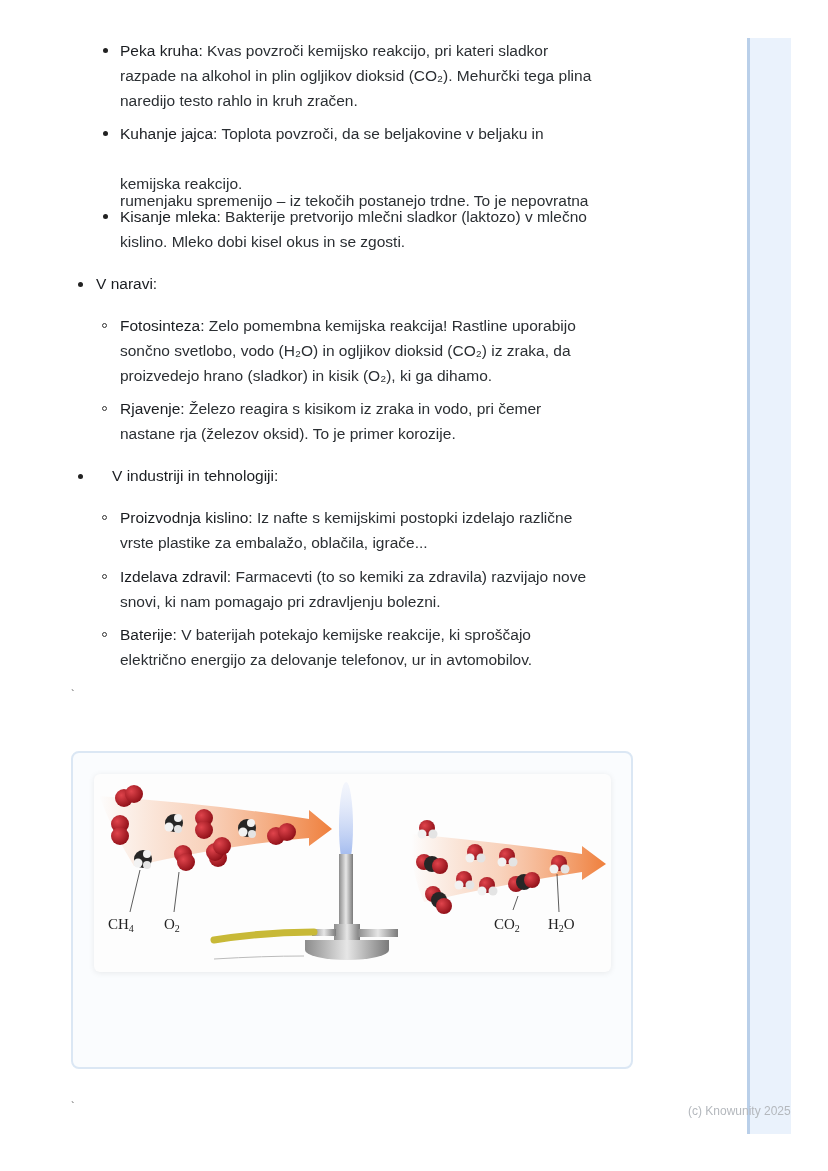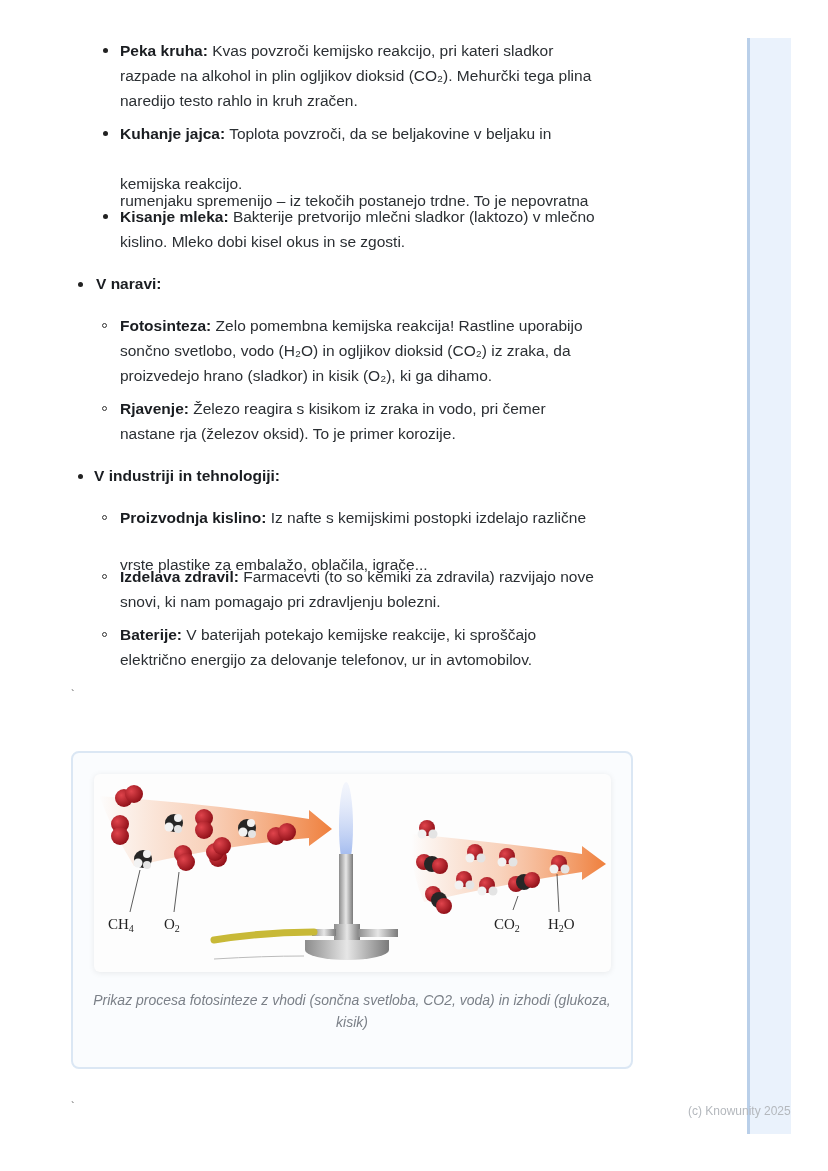--- a/index.html
+++ b/index.html
@@ -8,21 +8,21 @@
     font-family: "Liberation Sans", "DejaVu Sans", sans-serif; color: #1f2328;
   }
   .side-panel {
     position: absolute; left: 747px; top: 38px; width: 44px; height: 1096px;
     background: #eaf2fc; border-left: 3px solid #b9cfe9; box-sizing: border-box;
   }
   .content { position: absolute; left: 0; top: 0; width: 740px; }
   .li {
     position: absolute; font-size: 15.5px; line-height: 25.5px; color: #2b2f33;
   }
-  .li b { color: #1a1d21; font-weight: bold; }
+  .li b { color: #1a1d21; font-weight: normal; }
   .bullet-disc { position: absolute; width: 5px; height: 5px; border-radius: 50%; background: #222; }
   .bullet-circle { position: absolute; width: 5px; height: 5px; border-radius: 50%; border: 1.3px solid #333; box-sizing: border-box; }
   .tick { position: absolute; font-size: 11px; color: #555; }
   .figure-card {
     position: absolute; left: 71px; top: 751px; width: 562px; height: 318px;
     border: 2px solid #dbe7f4; border-radius: 8px; background: #fafcfe; box-sizing: border-box;
   }
   .figure-img {
     position: absolute; left: 21px; top: 21px; width: 517px; height: 198px;
     background: #fdfdfd; border-radius: 6px; box-shadow: 0 1px 6px rgba(0,0,0,0.08); overflow: hidden; text-align: center;
@@ -87,28 +87,28 @@
     <div class="bullet-circle" style="left:102px; top:406px;"></div>
     <div class="li" style="left:120px; top:396px;">
       <b>Rjavenje:</b>
       <span>Železo reagira s kisikom iz zraka in vodo, pri čemer</span>
     </div>
     <div class="li" style="left:120px; top:421px;">nastane rja (železov oksid). To je primer korozije.</div>
   </div>
 
   <div>
     <div class="bullet-disc" style="left:78px; top:474px;"></div>
-    <div class="li" style="left:94px; top:463px;"><b>V industriji in tehnologiji:</b></div>
+    <div class="li" style="left:112px; top:463px;"><b>V industriji in tehnologiji:</b></div>
 
     <div class="bullet-circle" style="left:102px; top:515px;"></div>
     <div class="li" style="left:120px; top:505px;">
       <b>Proizvodnja kislino:</b>
       <span>Iz nafte s kemijskimi postopki izdelajo različne</span>
     </div>
-    <div class="li" style="left:120px; top:552px;">vrste plastike za embalažo, oblačila, igrače...</div>
+    <div class="li" style="left:120px; top:530px;">vrste plastike za embalažo, oblačila, igrače...</div>
 
     <div class="bullet-circle" style="left:102px; top:574px;"></div>
     <div class="li" style="left:120px; top:564px;">
       <b>Izdelava zdravil:</b>
       <span>Farmacevti (to so kemiki za zdravila) razvijajo nove</span>
     </div>
     <div class="li" style="left:120px; top:589px;">snovi, ki nam pomagajo pri zdravljenju bolezni.</div>
 
     <div class="bullet-circle" style="left:102px; top:632px;"></div>
     <div class="li" style="left:120px; top:622px;">
@@ -229,19 +229,18 @@
           <circle cx="422" cy="110" r="8" fill="url(#oxy)"></circle>
             <circle cx="430" cy="108" r="8" fill="#262626"></circle>
             <circle cx="438" cy="106" r="8" fill="url(#oxy)"></circle>
         </g>
         <line x1="424" y1="122" x2="419" y2="136" stroke="#333" stroke-width="0.8"></line>
         <line x1="463" y1="100" x2="465" y2="138" stroke="#333" stroke-width="0.8"></line>
         <text class="mol-label" x="400" y="155"><tspan>CO</tspan><tspan font-size="10" dy="3">2</tspan></text>
         <text class="mol-label" x="454" y="155"><tspan>H</tspan><tspan font-size="10" dy="3">2</tspan><tspan dy="-3">O</tspan></text>
       </svg>
     </div>
-    <div class="caption">Prikaz procesa fotosinteze z vhodi (sončna svetloba, CO2, voda) in izhodi (glukoza, kisik)</div>
   </div>
 
   <div class="tick" style="left:71px; top:1100px;">`</div>
 </div>
 
 <div class="footer">(c) Knowunity 2025</div>
 
 </body></html>

